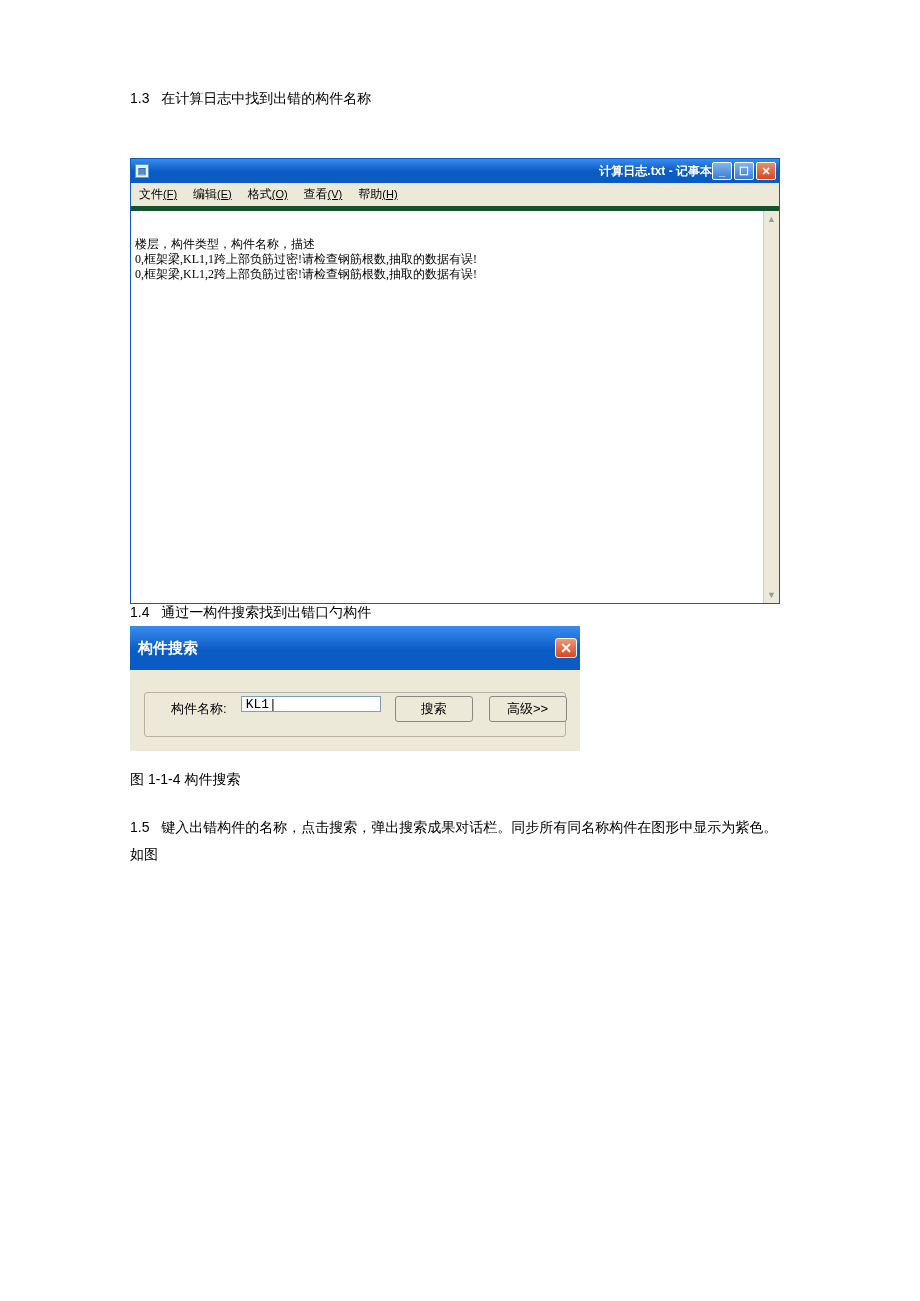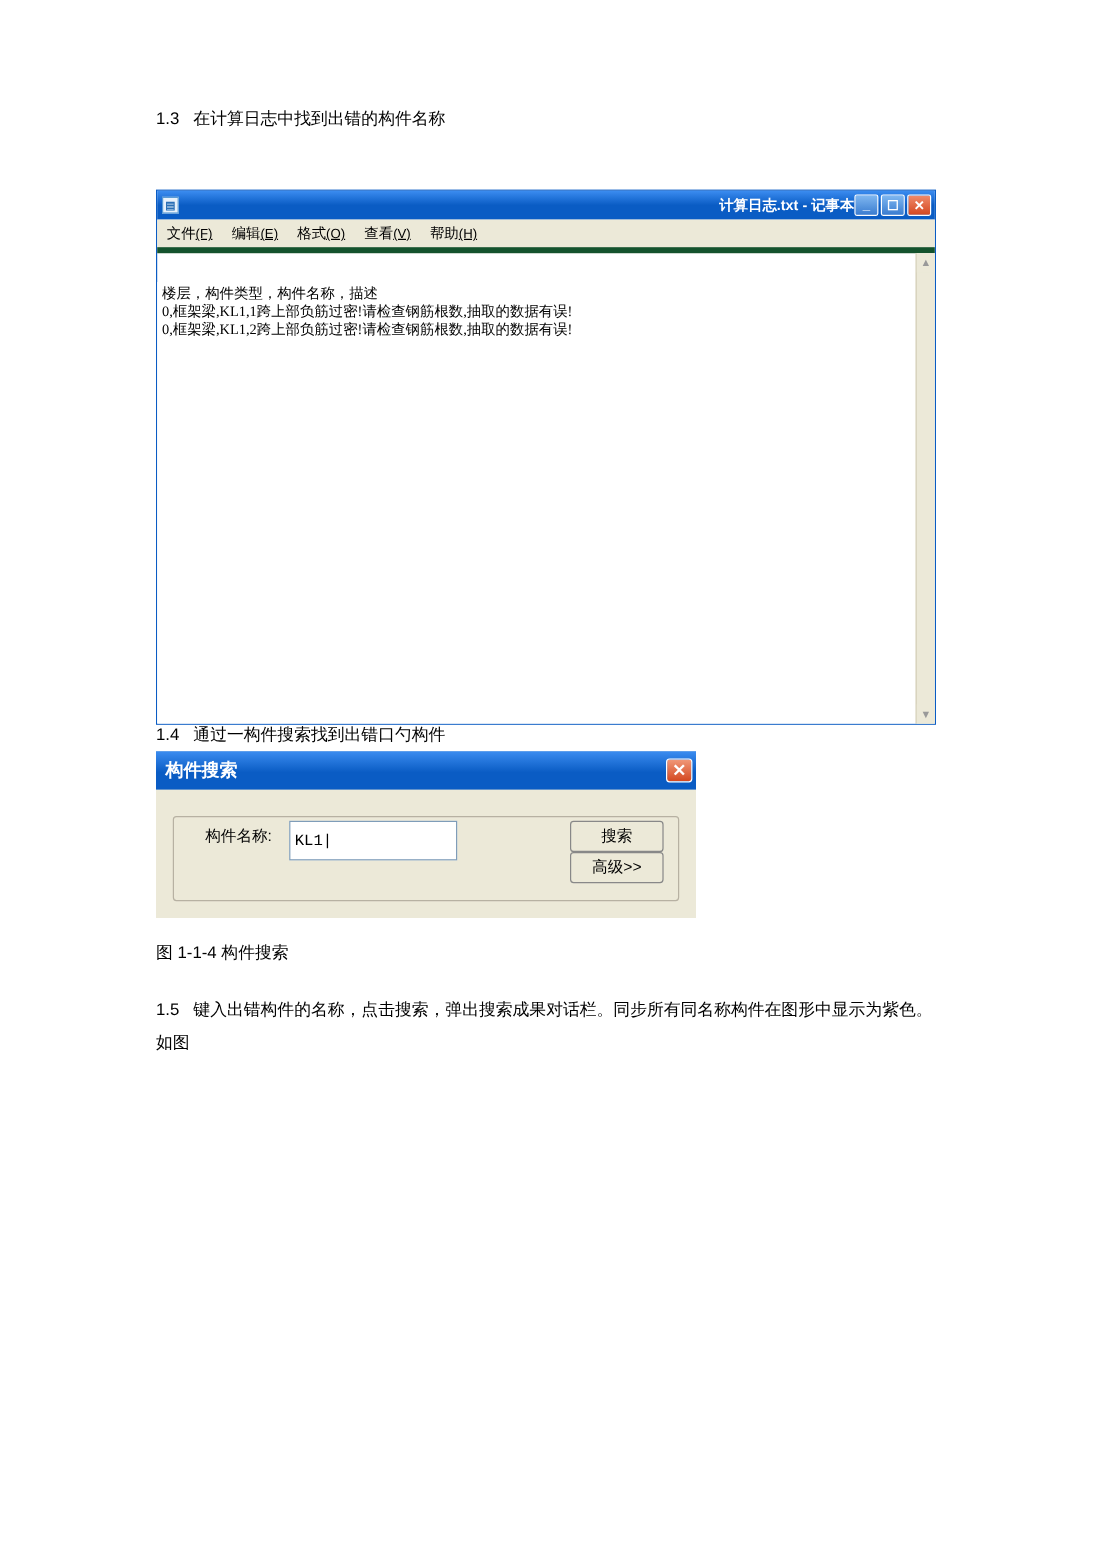--- a/index.html
+++ b/index.html
@@ -103,21 +103,21 @@
     font-size: 9px; color: #999;
   }
 
   
   .search-dialog {
     width: 450px;
     background: #ece9d8;
     margin-top: 4px;
   }
   .sd-titlebar {
-    height: 32px;
+    height: 44px;
     background: linear-gradient(to bottom, #3b8cf0 0%, #0a5cc4 55%, #0a5cc4 100%);
     display: flex; align-items: center; justify-content: space-between;
     padding: 0 3px 0 8px;
     color: #fff;
     font-size: 15px;
     font-weight: bold;
   }
   .sd-close {
     width: 22px; height: 20px;
     background: linear-gradient(to bottom,#f09878,#d44820);
@@ -138,29 +138,29 @@
     align-items: flex-start;
     gap: 14px;
   }
   .sd-label {
     font-size: 13px;
     padding-top: 4px;
     white-space: nowrap;
   }
   .sd-input {
     width: 140px;
-    height: 33px;
+    height: 16px;
     border: 1px solid #7f9db9;
     background: #fff;
     font-family: "Courier New", monospace;
     font-size: 13px;
     padding: 2px 4px;
   }
   .sd-buttons {
-    display: flex; flex-direction: column; gap: 0;
+    display: flex; flex-direction: row; gap: 16px;
     margin-left: auto;
   }
   .sd-btn {
     width: 78px; height: 26px;
     background: #ece9d8;
     border: 1px solid #888;
     border-radius: 3px;
     font-size: 13px;
     display: flex; align-items: center; justify-content: center;
     cursor: default;

